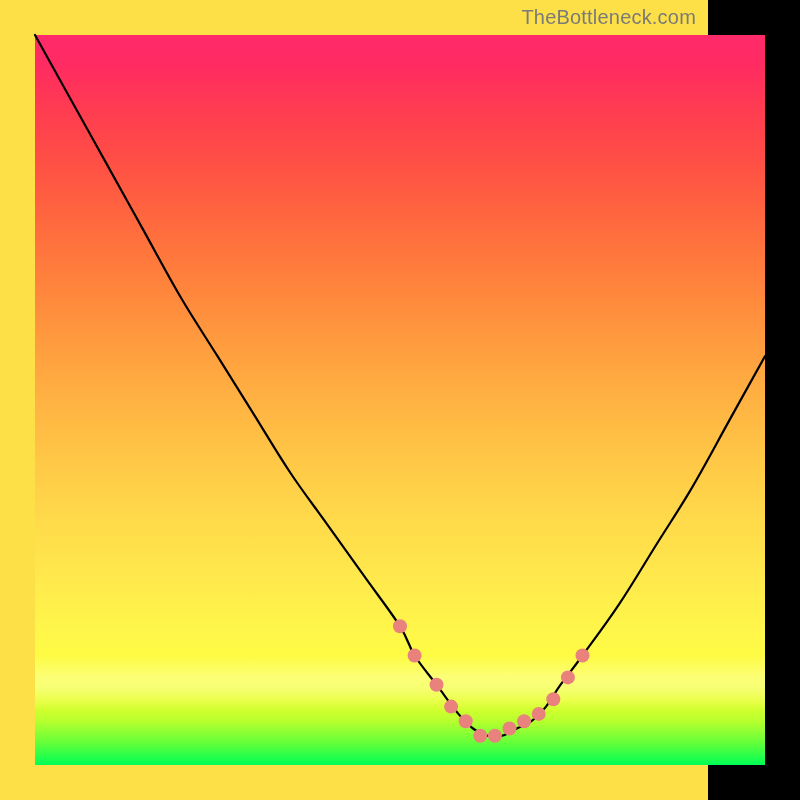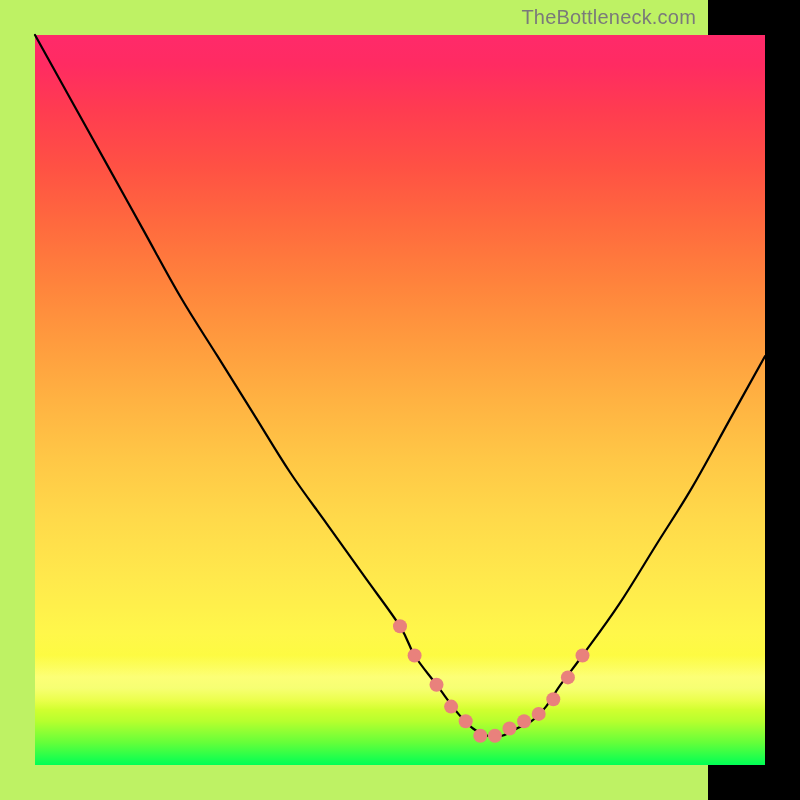--- a/index.html
+++ b/index.html
@@ -8,21 +8,21 @@
     width: 800px;
     height: 800px;
     background: #000;
     overflow: hidden;
     font-family: Arial, Helvetica, sans-serif;
   }
   .stage {
     position: relative;
     width: 708px;
     height: 800px;
-    background: #bef264;
+    background: #fde047;
   }
   .plot-area {
     position: absolute;
     left: 35px;
     top: 35px;
     width: 730px;
     height: 730px;
     
     background: linear-gradient(
       to top,

